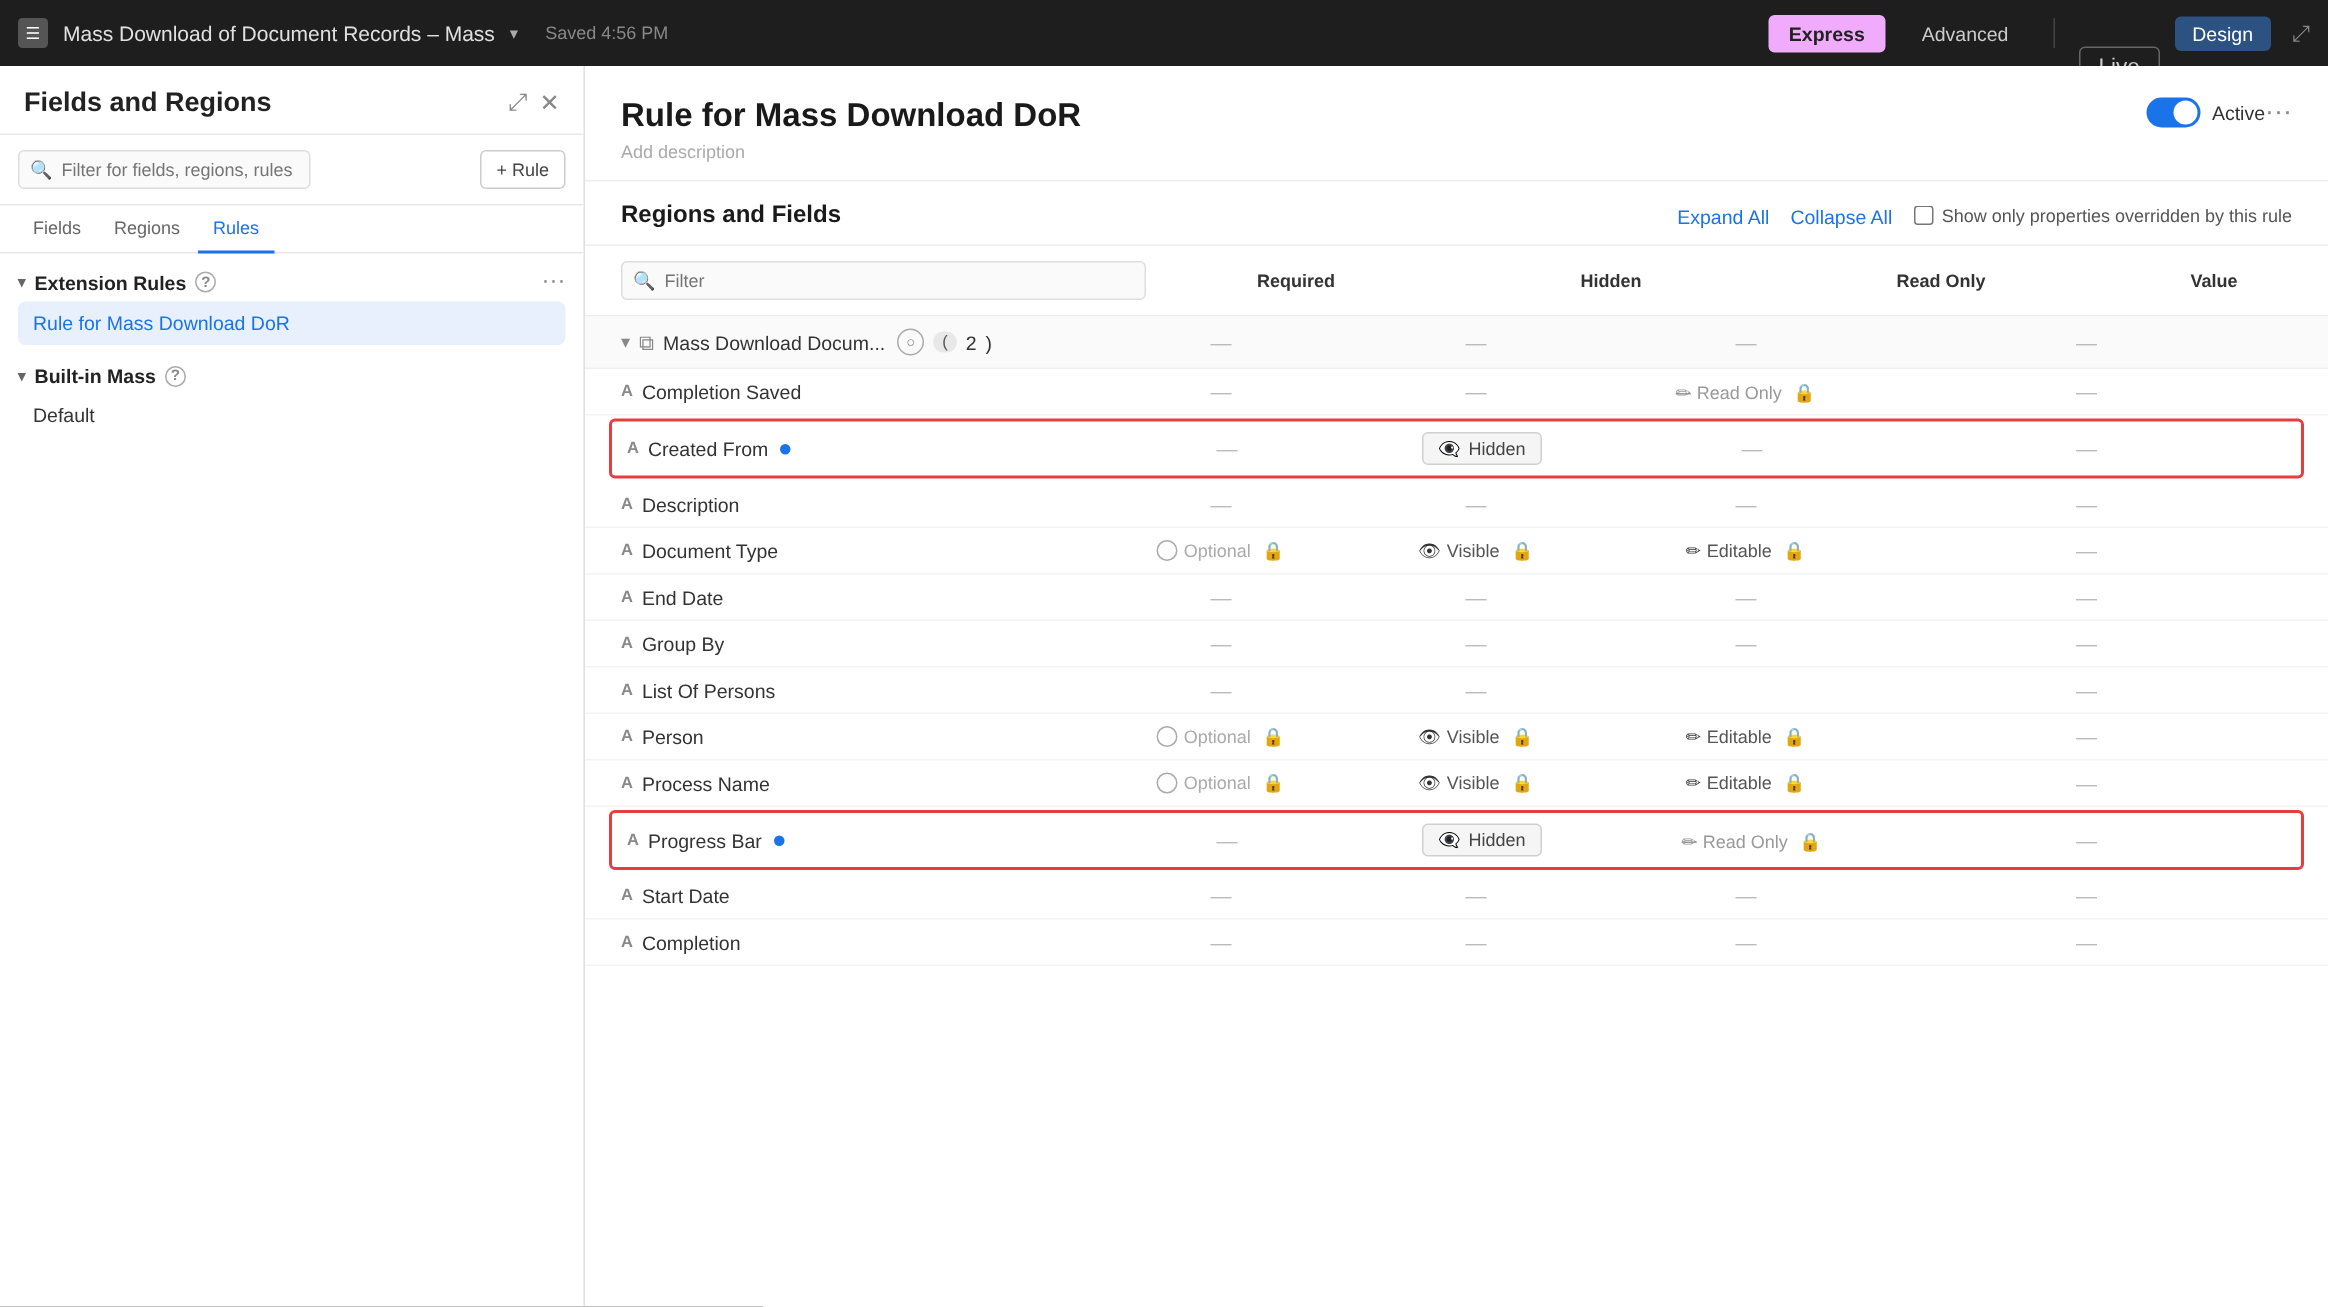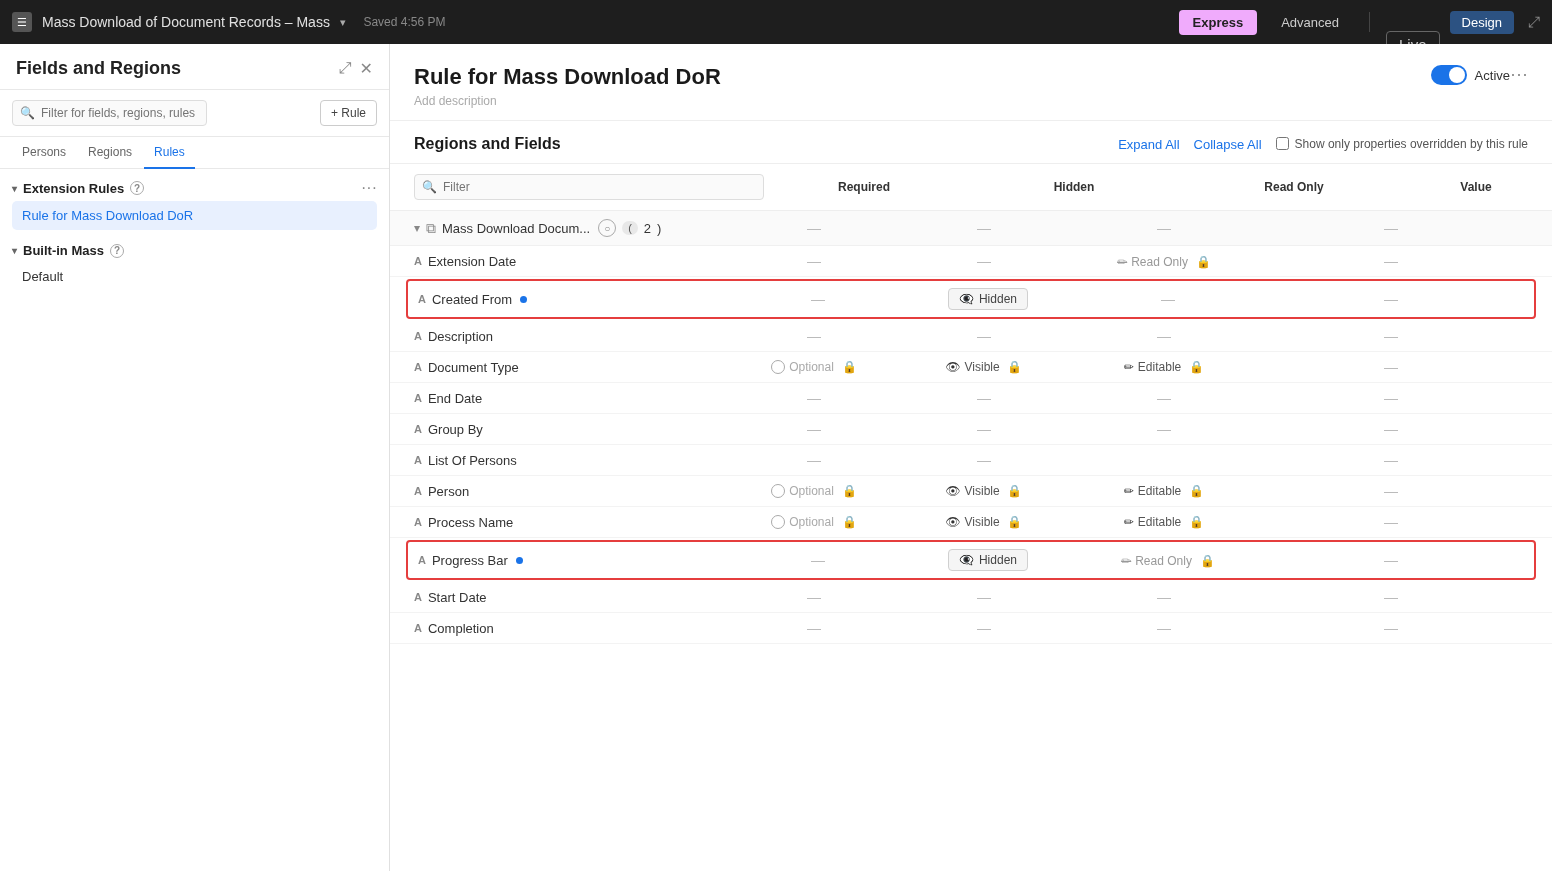--- a/index.html
+++ b/index.html
@@ -366,21 +366,21 @@
 
     <div class="sidebar-search">
       <div class="search-wrap">
         <span class="search-icon-s">🔍</span>
         <input type="text" class="filter-input" placeholder="Filter for fields, regions, rules" style="">
       </div>
       <button class="btn-add-rule">+ Rule</button>
     </div>
 
     <div class="sidebar-tabs">
-      <div class="sidebar-tab">Persons</div>
+      <div class="sidebar-tab">Fields</div>
       <div class="sidebar-tab">Regions</div>
       <div class="sidebar-tab active">Rules</div>
     </div>
 
     <div class="sidebar-section">
       <div class="sidebar-section-header">
         <div class="sidebar-section-title">
           <span class="arrow">▾</span>
           <span>Extension Rules</span>
           <span class="help-icon">?</span>
@@ -458,21 +458,21 @@
         </div>
         <div style="flex:0 0 160px; text-align:center;"><span class="dash">—</span></div>
         <div style="flex:0 0 180px; text-align:center;"><span class="dash">—</span></div>
         <div style="flex:0 0 180px; text-align:center;"><span class="dash">—</span></div>
         <div style="flex:1; text-align:center;"><span class="dash">—</span></div>
       </div>
 
       <div class="field-row">
         <div class="field-name">
           <span class="field-type-icon">A</span>
-          <span>Extension Date</span>
+          <span>Completion Saved</span>
         </div>
         <div class="field-required"><span class="dash">—</span></div>
         <div class="field-hidden"><span class="dash">—</span></div>
         <div class="field-readonly">
           <span class="read-only-pill">
             <span style="text-decoration:line-through; font-size:12px;">✏</span>
             <span>Read Only</span>
             <span class="lock-icon">🔒</span>
           </span>
         </div>

